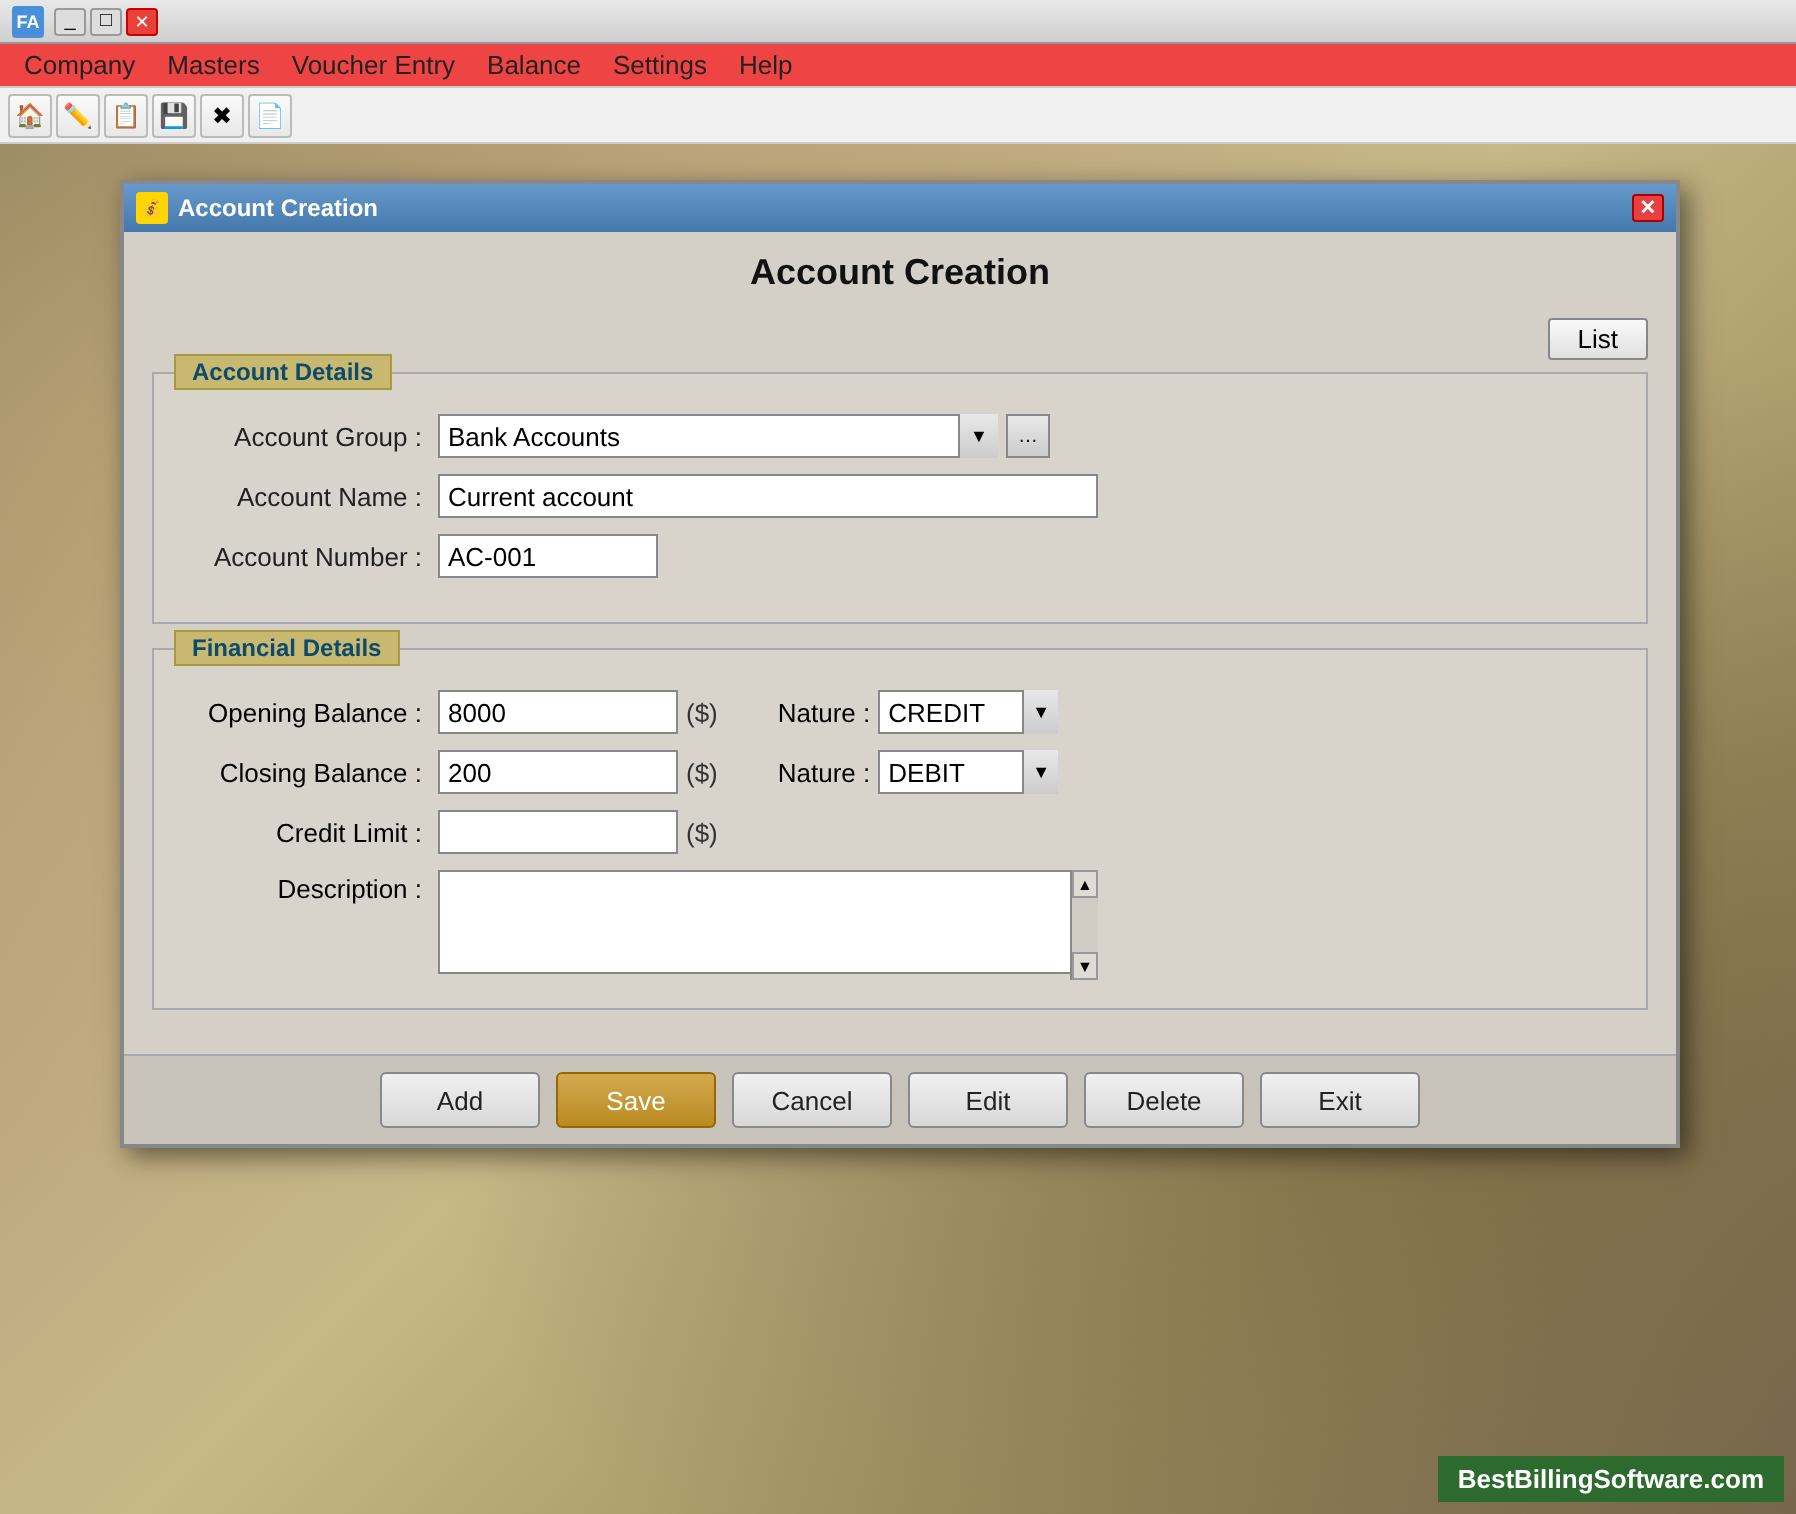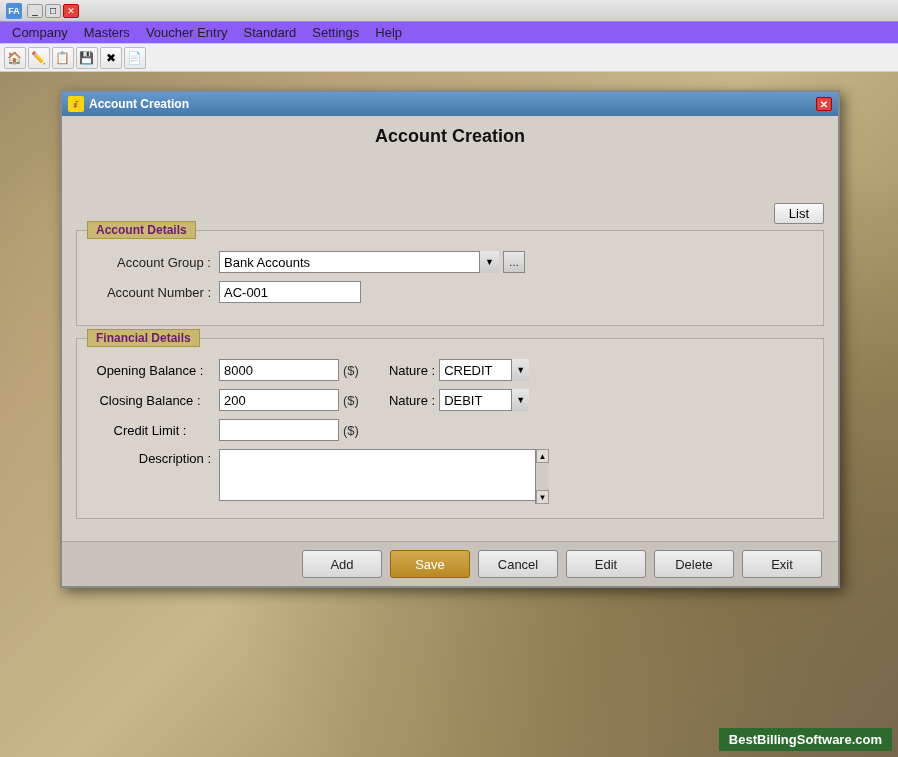--- a/index.html
+++ b/index.html
@@ -64,21 +64,21 @@
       background: #ddd;
     }
     .titlebar-btn.close { background: #e8413a; border-color: #c00; color: white; font-size: 9px; }
     .titlebar-btn.max { background: #ddd; }
     .titlebar-btn.min { background: #ddd; }
     
     .menubar {
       position: absolute;
       top: 22px; left: 0; right: 0;
       height: 22px;
-      background: #8b5cf6;
+      background: #ef4444;
       border-bottom: 1px solid #ccc;
       display: flex;
       align-items: center;
       padding: 0 4px;
       z-index: 100;
     }
     .menu-item {
       padding: 2px 8px;
       font-size: 13px;
       color: #222;
@@ -170,35 +170,34 @@
       position: relative;
     }
     .section-legend {
       position: absolute;
       top: -10px; left: 10px;
       background: #c8b870;
       border: 1px solid #aa9940;
       padding: 1px 8px;
       font-size: 12px;
       font-weight: bold;
-      color: #701a75;
+      color: #0c4a6e;
     }
     .list-btn-row {
       display: flex;
       justify-content: flex-end;
       margin-bottom: 6px;
     }
     .list-btn {
       padding: 2px 14px;
       background: linear-gradient(to bottom, #fafafa, #e0e0e0);
       border: 1px solid #888;
       border-radius: 2px;
       cursor: pointer;
       font-size: 13px;
-      margin-top: 44px;
     }
     
     .form-row {
       display: flex;
       align-items: center;
       margin-bottom: 8px;
     }
     .form-label {
       width: 130px;
       text-align: right;
@@ -244,21 +243,21 @@
       width: 22px; height: 22px;
       background: linear-gradient(to bottom, #e8e8e8, #cccccc);
       border: 1px solid #888;
       margin-left: 4px;
       display: flex; align-items: center; justify-content: center;
       cursor: pointer;
       font-size: 10px;
     }
     .fin-label {
       width: 130px;
-      text-align: center;
+      text-align: right;
       padding-right: 8px;
       font-size: 13px;
     }
     .fin-input {
       width: 120px;
       height: 22px;
     }
     .fin-unit {
       margin-left: 4px;
       font-size: 13px;
@@ -316,21 +315,21 @@
       font-size: 12px;
       padding: 2px;
       resize: none;
     }
     
     .dialog-footer {
       background: #c8c4bc;
       border-top: 1px solid #aaa;
       padding: 8px 16px;
       display: flex;
-      justify-content: flex-end;
+      justify-content: center;
       gap: 8px;
     }
     .footer-btn {
       width: 80px;
       height: 28px;
       border: 1px solid #888;
       border-radius: 3px;
       background: linear-gradient(to bottom, #f0f0f0, #d8d8d8);
       font-size: 13px;
       cursor: pointer;
@@ -370,21 +369,21 @@
     <div class="titlebar-btn min">_</div>
     <div class="titlebar-btn max">□</div>
     <div class="titlebar-btn close">✕</div>
   </div>
 </div>
 
 <div class="menubar">
   <span class="menu-item">Company</span>
   <span class="menu-item">Masters</span>
   <span class="menu-item">Voucher Entry</span>
-  <span class="menu-item">Standard</span>
+  <span class="menu-item">Balance</span>
   <span class="menu-item">Settings</span>
   <span class="menu-item">Help</span>
 </div>
 
 <div class="toolbar">
   <div class="toolbar-btn">🏠</div>
   <div class="toolbar-btn">✏️</div>
   <div class="toolbar-btn">📋</div>
   <div class="toolbar-btn">💾</div>
   <div class="toolbar-btn">✖</div>
@@ -422,24 +421,28 @@
               <option>Bank Accounts</option>
               <option>Cash Accounts</option>
               <option>Sundry Debtors</option>
               <option>Sundry Creditors</option>
             </select>
             <div class="select-arrow">▼</div>
           </div>
           <div class="browse-btn">…</div>
         </div>
 
+        <div class="form-row">
+          <label class="form-label">Account Name :</label>
+          <input type="text" class="form-control" style="width: 330px;" value="Current account">
+        </div>
 
         <div class="form-row">
           <label class="form-label">Account Number :</label>
-          <input type="text" class="form-control" style="width: 142px;" value="AC-001">
+          <input type="text" class="form-control" style="width: 110px;" value="AC-001">
         </div>
       </div>
 
       <div class="section-box">
         <div class="section-legend">Financial Details</div>
 
         <div style="height:10px;"></div>
 
         <div style="display:flex; align-items:center; margin-bottom:8px;">
           <label class="fin-label">Opening Balance :</label>

